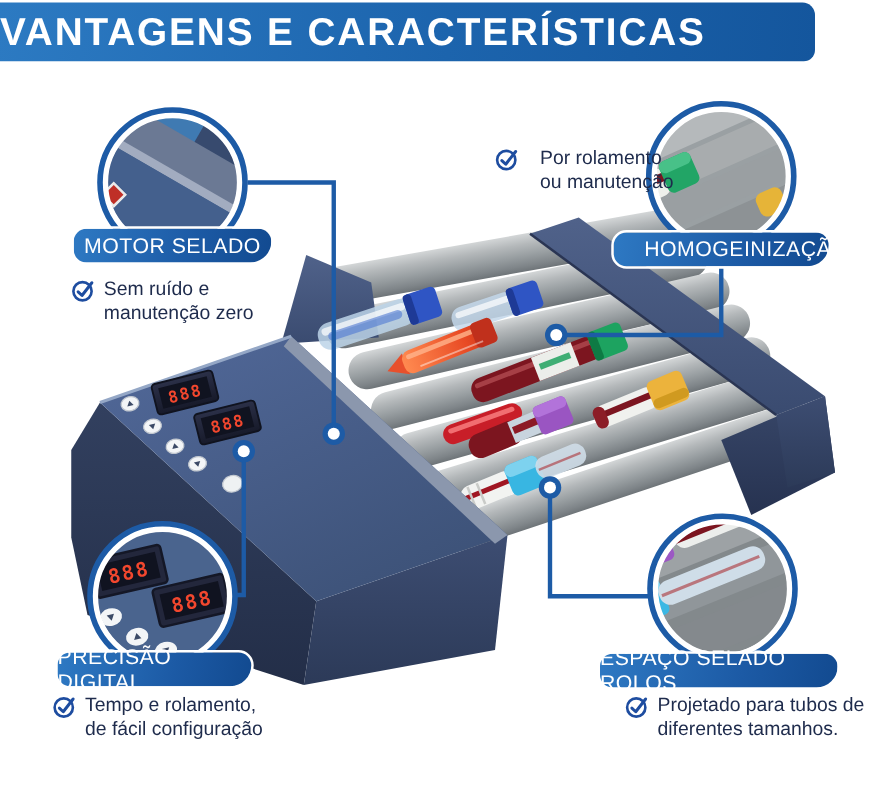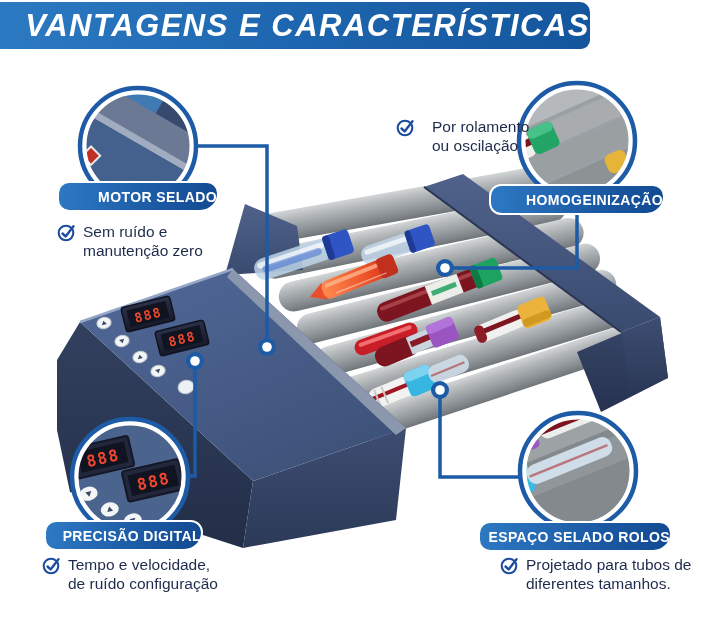--- a/index.html
+++ b/index.html
@@ -1,29 +1,29 @@
 <!DOCTYPE html>
 <html><head>
 <meta charset="utf-8">
 <style>
   html,body{margin:0;padding:0;background:#fff;}
   .stage{position:relative;width:702px;height:634px;background:#fff;overflow:hidden;
          font-family:"Liberation Sans",sans-serif;}
   
-  .title-bar{position:absolute;left:0;top:2px;width:590px;height:47px;
+  .title-bar{position:absolute;left:0;top:2px;width:652px;height:47px;
     background:linear-gradient(95deg,#2c7ac2 0%,#1c64ad 55%,#14569d 100%);
-    border-radius:0 10px 9px 0;display:flex;align-items:center;justify-content:flex-end;font-style:italic;}
+    border-radius:0 10px 9px 0;display:flex;align-items:center;justify-content:flex-start;}
   .title-bar span{color:#fff;font-weight:bold;font-size:31px;letter-spacing:1.5px;}
   
   .main-svg{position:absolute;left:0;top:0;z-index:1;}
   .callout-circle{position:absolute;z-index:2;}
   
-  .pill{position:absolute;z-index:3;display:flex;align-items:center;justify-content:flex-end;
+  .pill{position:absolute;z-index:3;display:flex;align-items:center;justify-content:center;
     background:linear-gradient(100deg,#2e79c3 0%,#1c5aa5 60%,#124a90 100%);
-    color:#fff;font-weight:bold;font-size:14px;letter-spacing:.4px;
+    color:#fff;font-weight:normal;font-size:17px;letter-spacing:.4px;
     border:2px solid #fff;border-radius:13px 13px 20px 13px;box-sizing:border-box;}
   .pill-motor{left:57px;top:181px;width:162px;height:31px;}
   .pill-homog{left:489px;top:184px;width:176px;height:31px;padding-left:40px;}
   .pill-precisao{left:44px;top:520px;width:159px;height:31px;}
   .pill-espaco{left:478px;top:521px;width:194px;height:31px;}
   
   .desc{position:absolute;z-index:3;display:flex;gap:6px;color:#1e2b4c;
     font-size:15.5px;line-height:19px;}
   .desc .check{flex:0 0 auto;margin-top:1px;}
   .desc-motor{left:57px;top:222px;}
@@ -390,32 +390,32 @@
     </div>
   </div>
 
   <div class="desc desc-homog">
     <svg class="check" width="20" height="19" viewBox="0 0 20 19">
       <circle cx="9" cy="10" r="7.3" fill="none" stroke="#1e4da0" stroke-width="2.1"></circle>
       <path d="M5.5 10.5 L8.6 13.4 L16.5 3.2" fill="none" stroke="#1e4da0" stroke-width="2.4" stroke-linecap="round" stroke-linejoin="round"></path>
     </svg>
     <div>
       <div>Por rolamento</div>
-      <div>ou oscilação</div>
+      <div>ou manutenção</div>
     </div>
   </div>
 
   <div class="desc desc-precisao">
     <svg class="check" width="20" height="19" viewBox="0 0 20 19">
       <circle cx="9" cy="10" r="7.3" fill="none" stroke="#1e4da0" stroke-width="2.1"></circle>
       <path d="M5.5 10.5 L8.6 13.4 L16.5 3.2" fill="none" stroke="#1e4da0" stroke-width="2.4" stroke-linecap="round" stroke-linejoin="round"></path>
     </svg>
     <div>
-      <div>Tempo e velocidade,</div>
-      <div>de ruído configuração</div>
+      <div>Tempo e rolamento,</div>
+      <div>de fácil configuração</div>
     </div>
   </div>
 
   <div class="desc desc-espaco">
     <svg class="check" width="20" height="19" viewBox="0 0 20 19">
       <circle cx="9" cy="10" r="7.3" fill="none" stroke="#1e4da0" stroke-width="2.1"></circle>
       <path d="M5.5 10.5 L8.6 13.4 L16.5 3.2" fill="none" stroke="#1e4da0" stroke-width="2.4" stroke-linecap="round" stroke-linejoin="round"></path>
     </svg>
     <div>
       <div>Projetado para tubos de</div>

